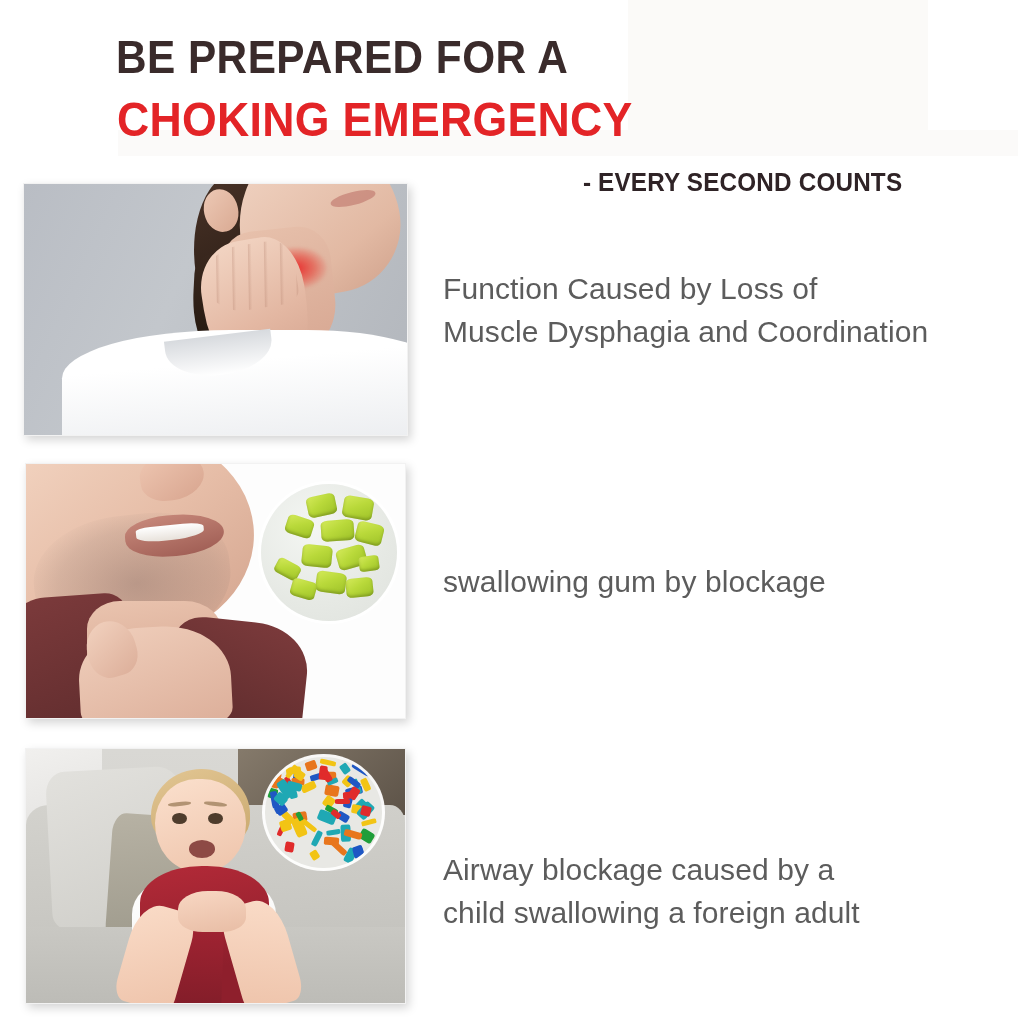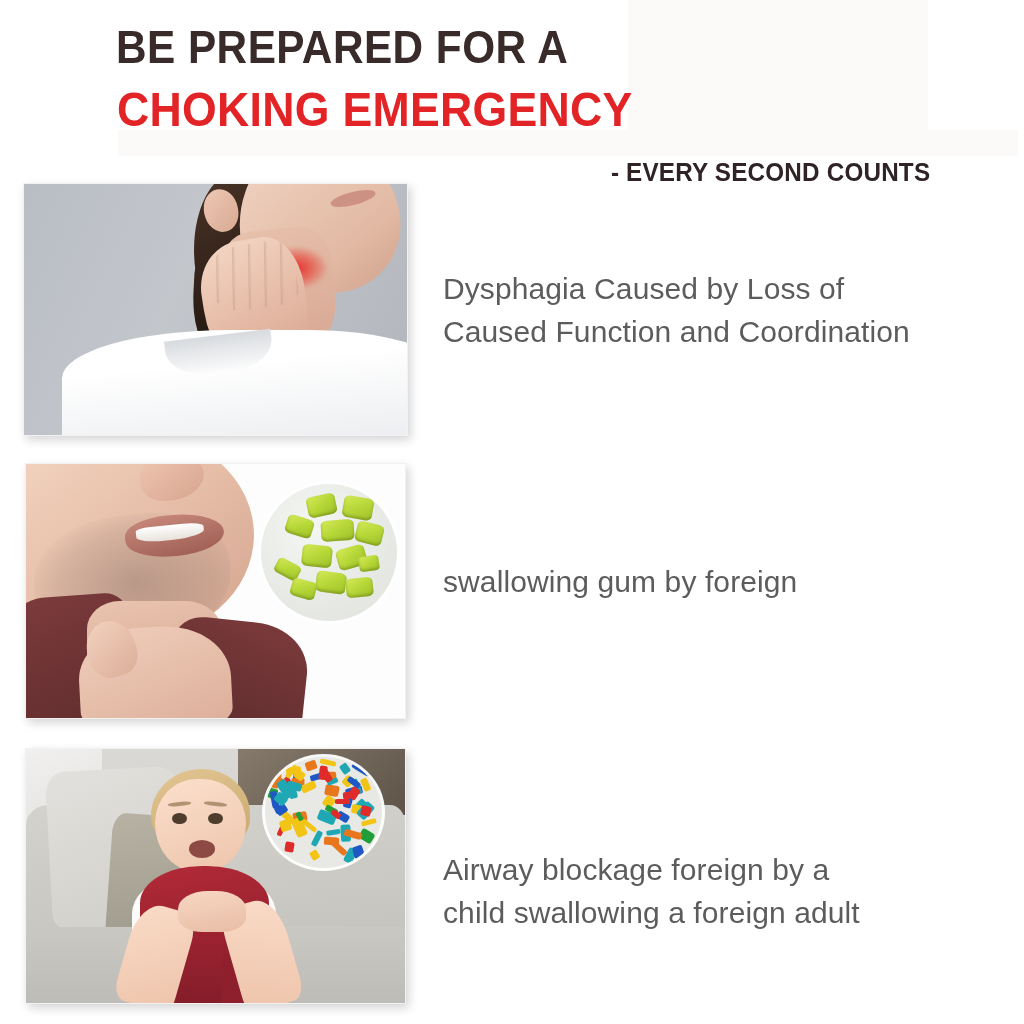--- a/index.html
+++ b/index.html
@@ -36,24 +36,23 @@
     top: 130px;
     width: 900px;
     height: 26px;
     background: #fbfaf9;
   }
 
   
   .header {
     position: absolute;
     left: 0;
-    top: 8px;
+    top: 18px;
     width: 916px;
     height: 182px;
-    padding-left: 28px;
   }
   .title-line1 {
     position: absolute;
     left: 116px;
     top: 14px;
     font-size: 46px;
     line-height: 50px;
     font-weight: 700;
     letter-spacing: 0.5px;
     color: #3a2b2b;
@@ -447,22 +446,22 @@
       <div class="p1-ear"></div>
       <div class="p1-lip"></div>
       <div class="p1-neck"></div>
       <div class="p1-glow"></div>
       <div class="p1-hand"></div>
       <div class="p1-fingers"></div>
       <div class="p1-shirt"></div>
       <div class="p1-collar"></div>
     </div>
     <div class="caption">
-      <span class="caption-line">Dysphagia Caused by Loss of</span>
-      <span class="caption-line">Caused Function and Coordination</span>
+      <span class="caption-line">Function Caused by Loss of</span>
+      <span class="caption-line">Muscle Dysphagia and Coordination</span>
     </div>
   </div>
 
   <div class="row row-2">
     <div class="photo">
       <div class="p2-bg"></div>
       <div class="p2-face"></div>
       <div class="p2-stubble"></div>
       <div class="p2-nose"></div>
       <div class="p2-mouth"></div>
@@ -481,21 +480,21 @@
           <div class="gum" style="left: 30%; top: 44%; width: 22%; height: 16%; transform: rotate(6deg);"></div>
           <div class="gum" style="left: 56%; top: 46%; width: 21%; height: 15%; transform: rotate(-16deg);"></div>
           <div class="gum" style="left: 10%; top: 56%; width: 18%; height: 12%; transform: rotate(28deg);"></div>
           <div class="gum" style="left: 72%; top: 52%; width: 15%; height: 11%; transform: rotate(-8deg);"></div>
           <div class="gum" style="left: 40%; top: 64%; width: 22%; height: 15%; transform: rotate(8deg);"></div>
           <div class="gum" style="left: 62%; top: 68%; width: 20%; height: 14%; transform: rotate(-6deg);"></div>
           <div class="gum" style="left: 22%; top: 70%; width: 18%; height: 13%; transform: rotate(16deg);"></div>
         </div>
     </div>
     <div class="caption">
-      <span class="caption-line">swallowing gum by foreign</span>
+      <span class="caption-line">swallowing gum by blockage</span>
     </div>
   </div>
 
   <div class="row row-3">
     <div class="photo">
       <div class="p3-bg"></div>
       <div class="p3-wallL"></div>
       <div class="p3-wallR"></div>
       <div class="p3-sofaback"></div>
       <div class="p3-cushion"></div>
@@ -581,18 +580,18 @@
           <div class="toy" style="left: 25.507%; top: 12.2657%; width: 7.97091%; height: 9.06048%; background: rgb(242, 196, 21); transform: rotate(304.624deg);"></div>
           <div class="toy" style="left: 75.3009%; top: 81.1125%; width: 8.7448%; height: 9.75647%; background: rgb(31, 87, 196); transform: rotate(165.05deg);"></div>
           <div class="toy" style="left: 25.9441%; top: 51.0418%; width: 7.8831%; height: 4.52062%; background: rgb(31, 158, 58); transform: rotate(60.8663deg);"></div>
           <div class="toy" style="left: 82.2244%; top: 56.5706%; width: 13.1419%; height: 4.3559%; background: rgb(242, 196, 21); transform: rotate(165.289deg);"></div>
           <div class="toy" style="left: 16.4558%; top: 11.2288%; width: 12.7652%; height: 4.39104%; background: rgb(242, 196, 21); transform: rotate(308.382deg);"></div>
           <div class="toy" style="left: 56.6311%; top: 48.4063%; width: 8.17258%; height: 5.35755%; background: rgb(224, 43, 43); transform: rotate(38.365deg);"></div>
           <div class="toy" style="left: 0.309221%; top: 2.78881%; width: 12.0985%; height: 4.66032%; background: rgb(31, 158, 58); transform: rotate(13.2238deg);"></div>
         </div>
     </div>
     <div class="caption">
-      <span class="caption-line">Airway blockage foreign by a</span>
+      <span class="caption-line">Airway blockage caused by a</span>
       <span class="caption-line">child swallowing a foreign adult</span>
     </div>
   </div>
 
 </div>
 
 </body></html>

